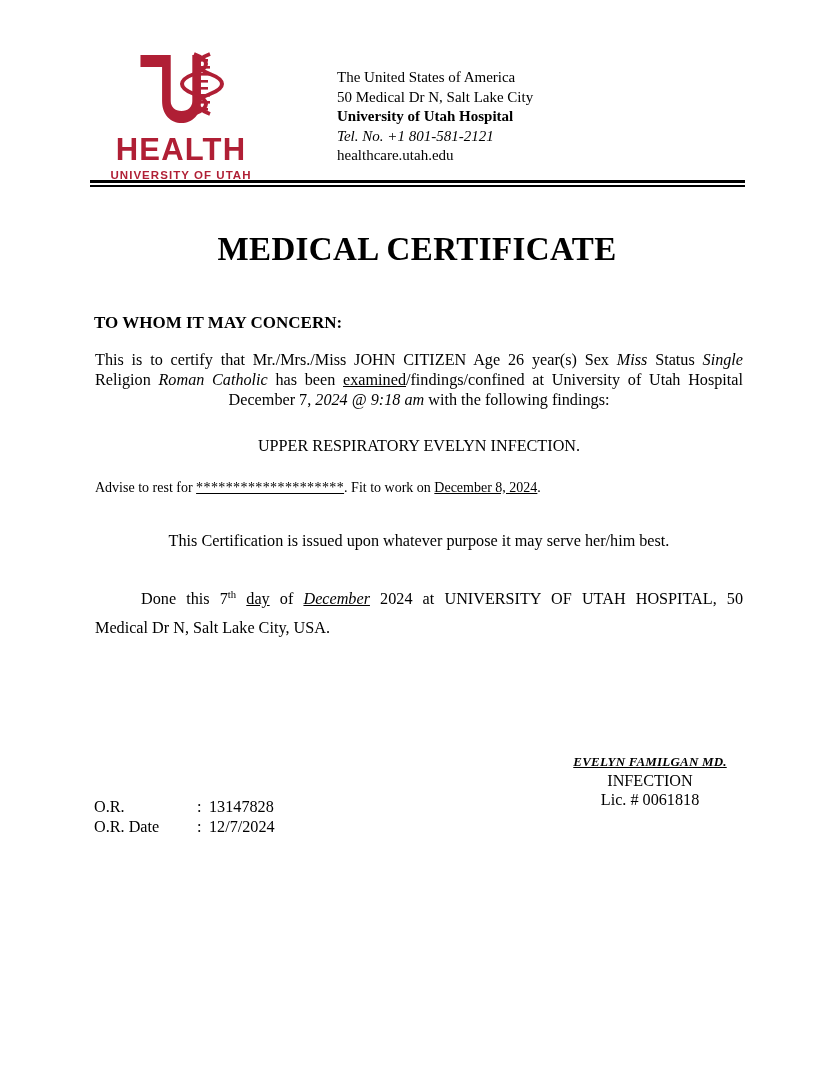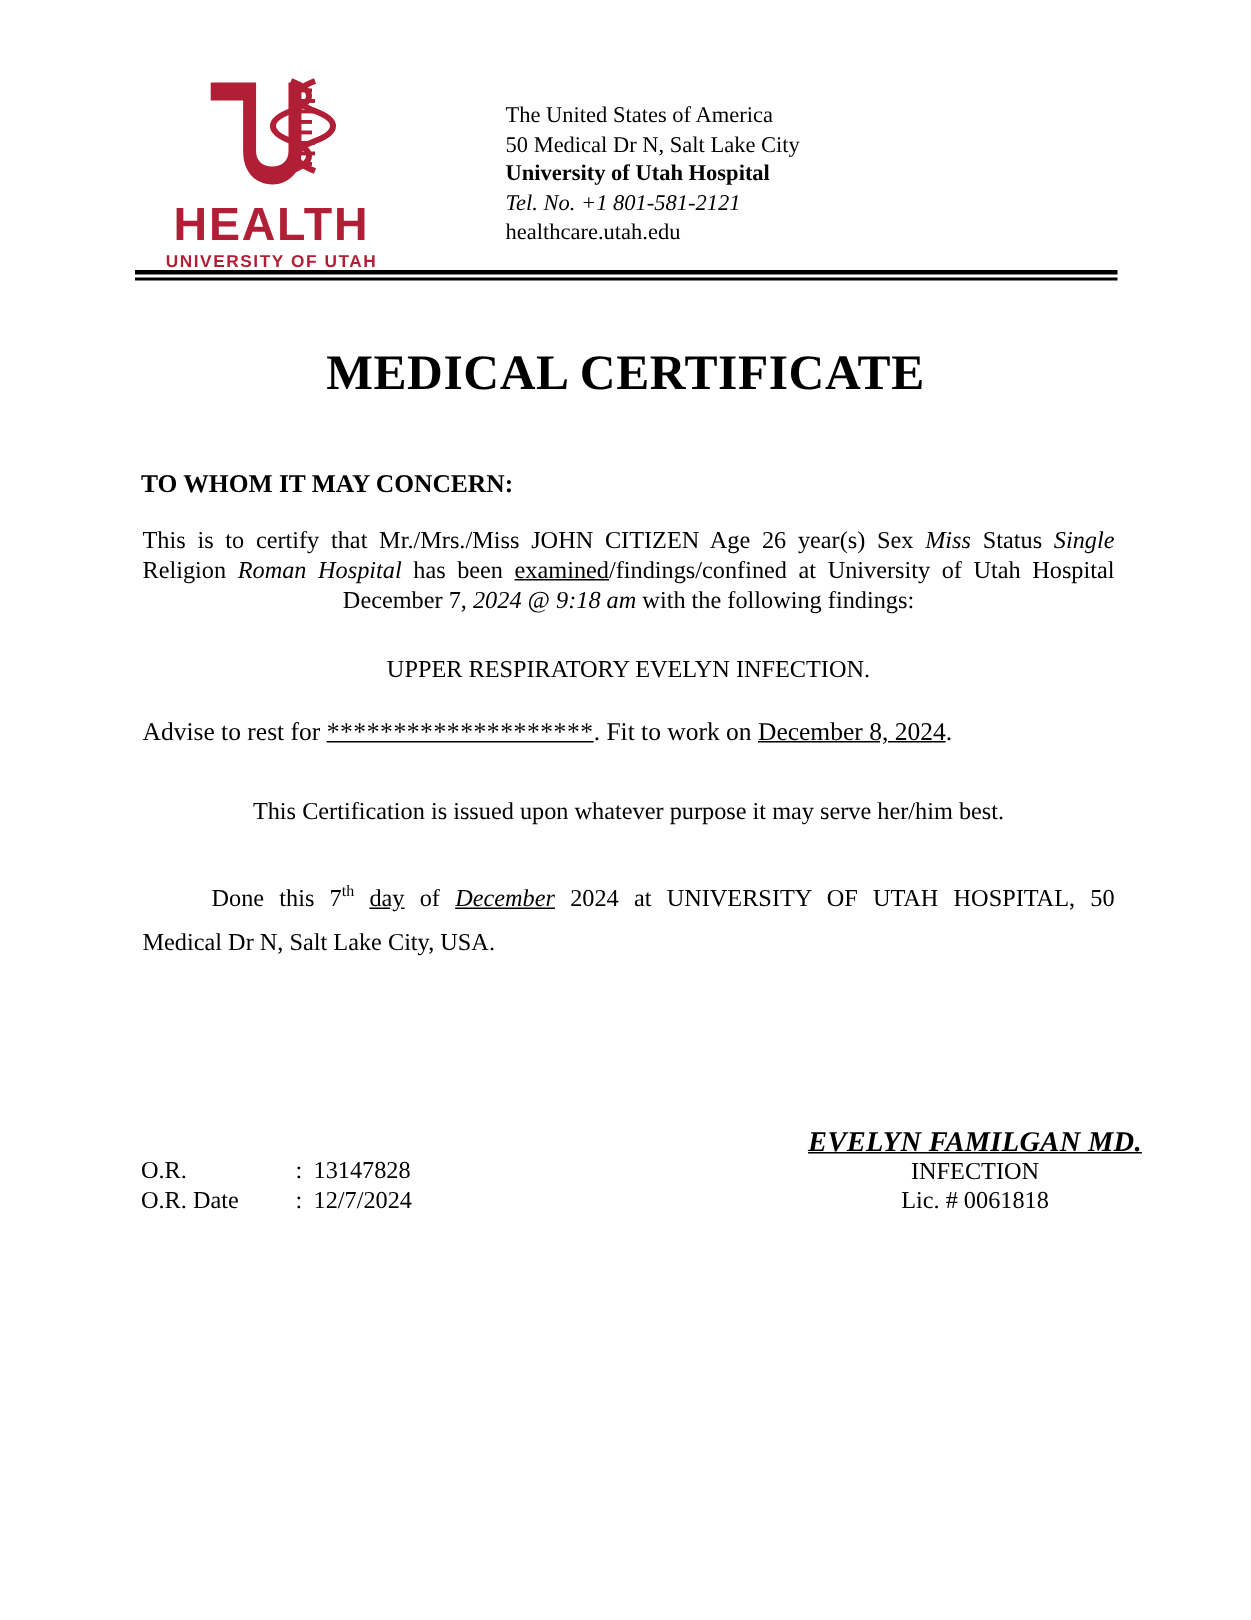--- a/index.html
+++ b/index.html
@@ -139,21 +139,21 @@
 
   .findings {
     margin-top: 26px;
     text-align: center;
     font-size: 16.2px;
   }
 
   .advise {
     margin-top: 22px;
     text-align: left;
-    font-size: 17px;
+    font-size: 14px;
   }
 
   .issued {
     margin-top: 33px;
     text-align: center;
     font-size: 16.2px;
   }
 
   .done-para {
     margin-top: 34px;
@@ -183,21 +183,21 @@
   .i { font-style: italic; }
   .stars {
     text-decoration: underline;
     letter-spacing: 0.4px;
   }
 
   
   .or-block {
     position: absolute;
     left: 94px;
-    top: 771px;
+    top: 798px;
     font-size: 16.2px;
     line-height: 19.5px;
   }
   .or-row { display: flex; }
   .or-label { width: 103px; }
   .or-colon { width: 12px; }
   .or-value { }
 
   .sig-block {
     position: absolute;
@@ -205,21 +205,21 @@
     top: 752px;
     width: 290px;
     text-align: center;
     font-size: 16.2px;
     line-height: 19.5px;
   }
   .sig-name {
     font-weight: bold;
     font-style: italic;
     text-decoration: underline;
-    font-size: 19px;
+    font-size: 13px;
     letter-spacing: 0.2px;
   }
 </style>
 </head>
 <body>
 
 <div class="page">
 
   <div class="header">
 
@@ -272,21 +272,21 @@
         <span>Age</span>
         <span>26</span>
         <span>year(s)</span>
         <span>Sex</span>
         <span class="i">Miss</span>
         <span>Status</span>
         <span class="i">Single</span>
       </div>
       <div class="l2">
         <span>Religion</span>
-        <span class="i">Roman Hospital</span>
+        <span class="i">Roman Catholic</span>
         <span>has been</span>
         <span class="u">examined</span><span>/findings/confined at</span>
         <span>University of Utah Hospital</span>
       </div>
       <div class="l3">
         <span>December 7,</span>
         <span class="i">2024 @ 9:18 am</span>
         <span>with the following findings:</span>
       </div>
     </div>

